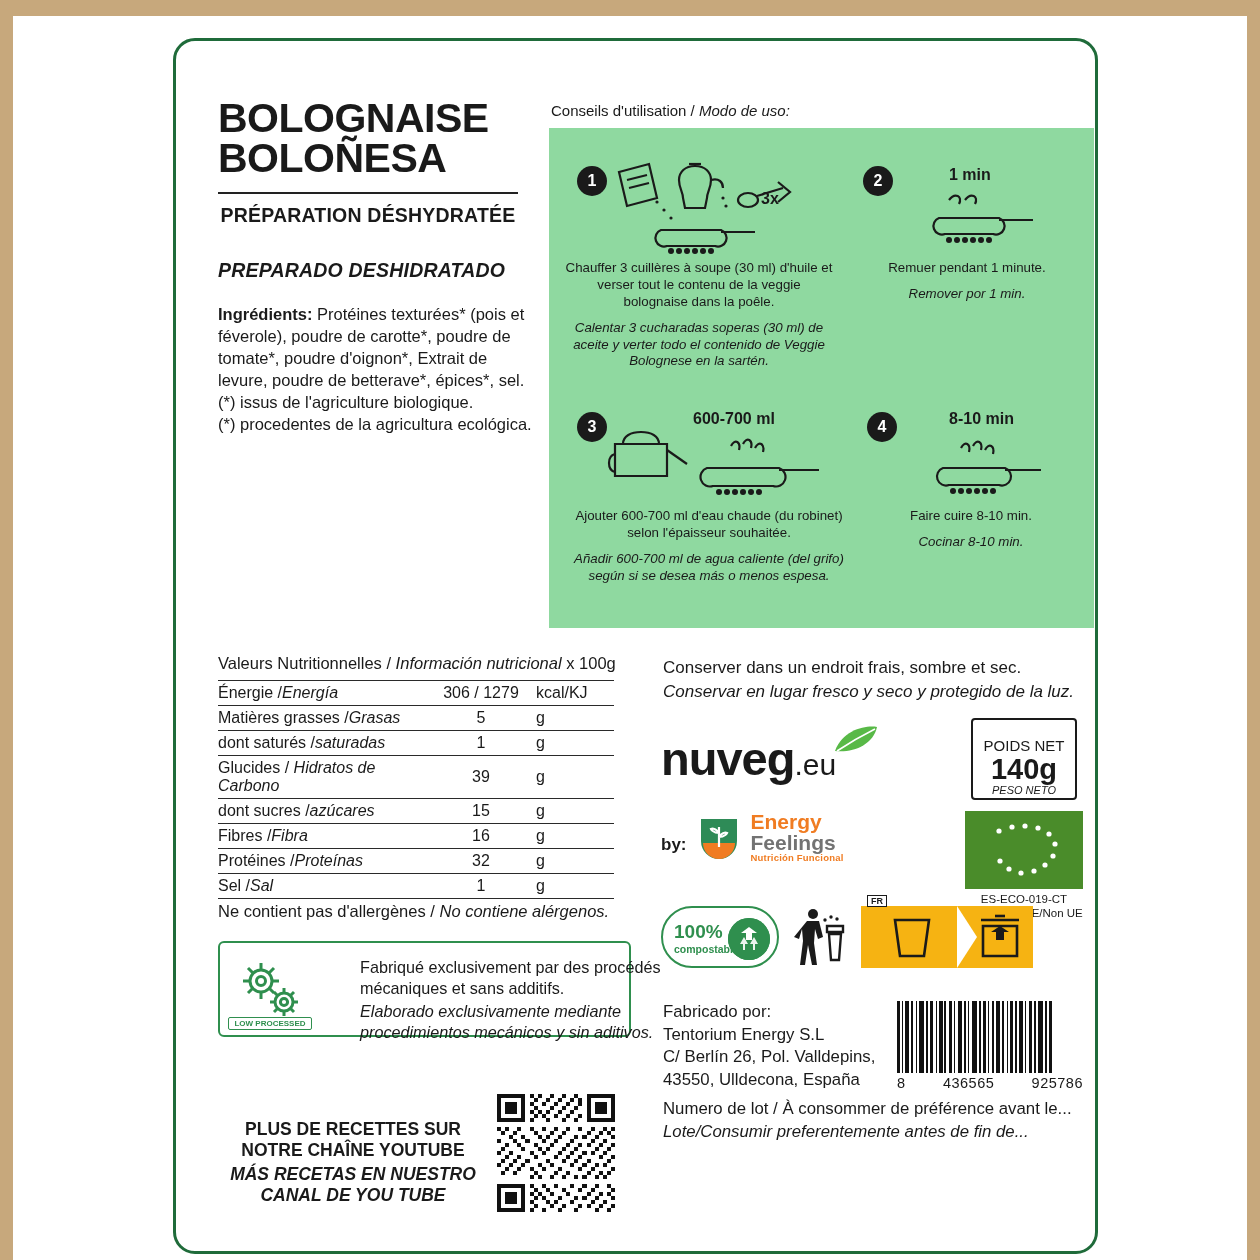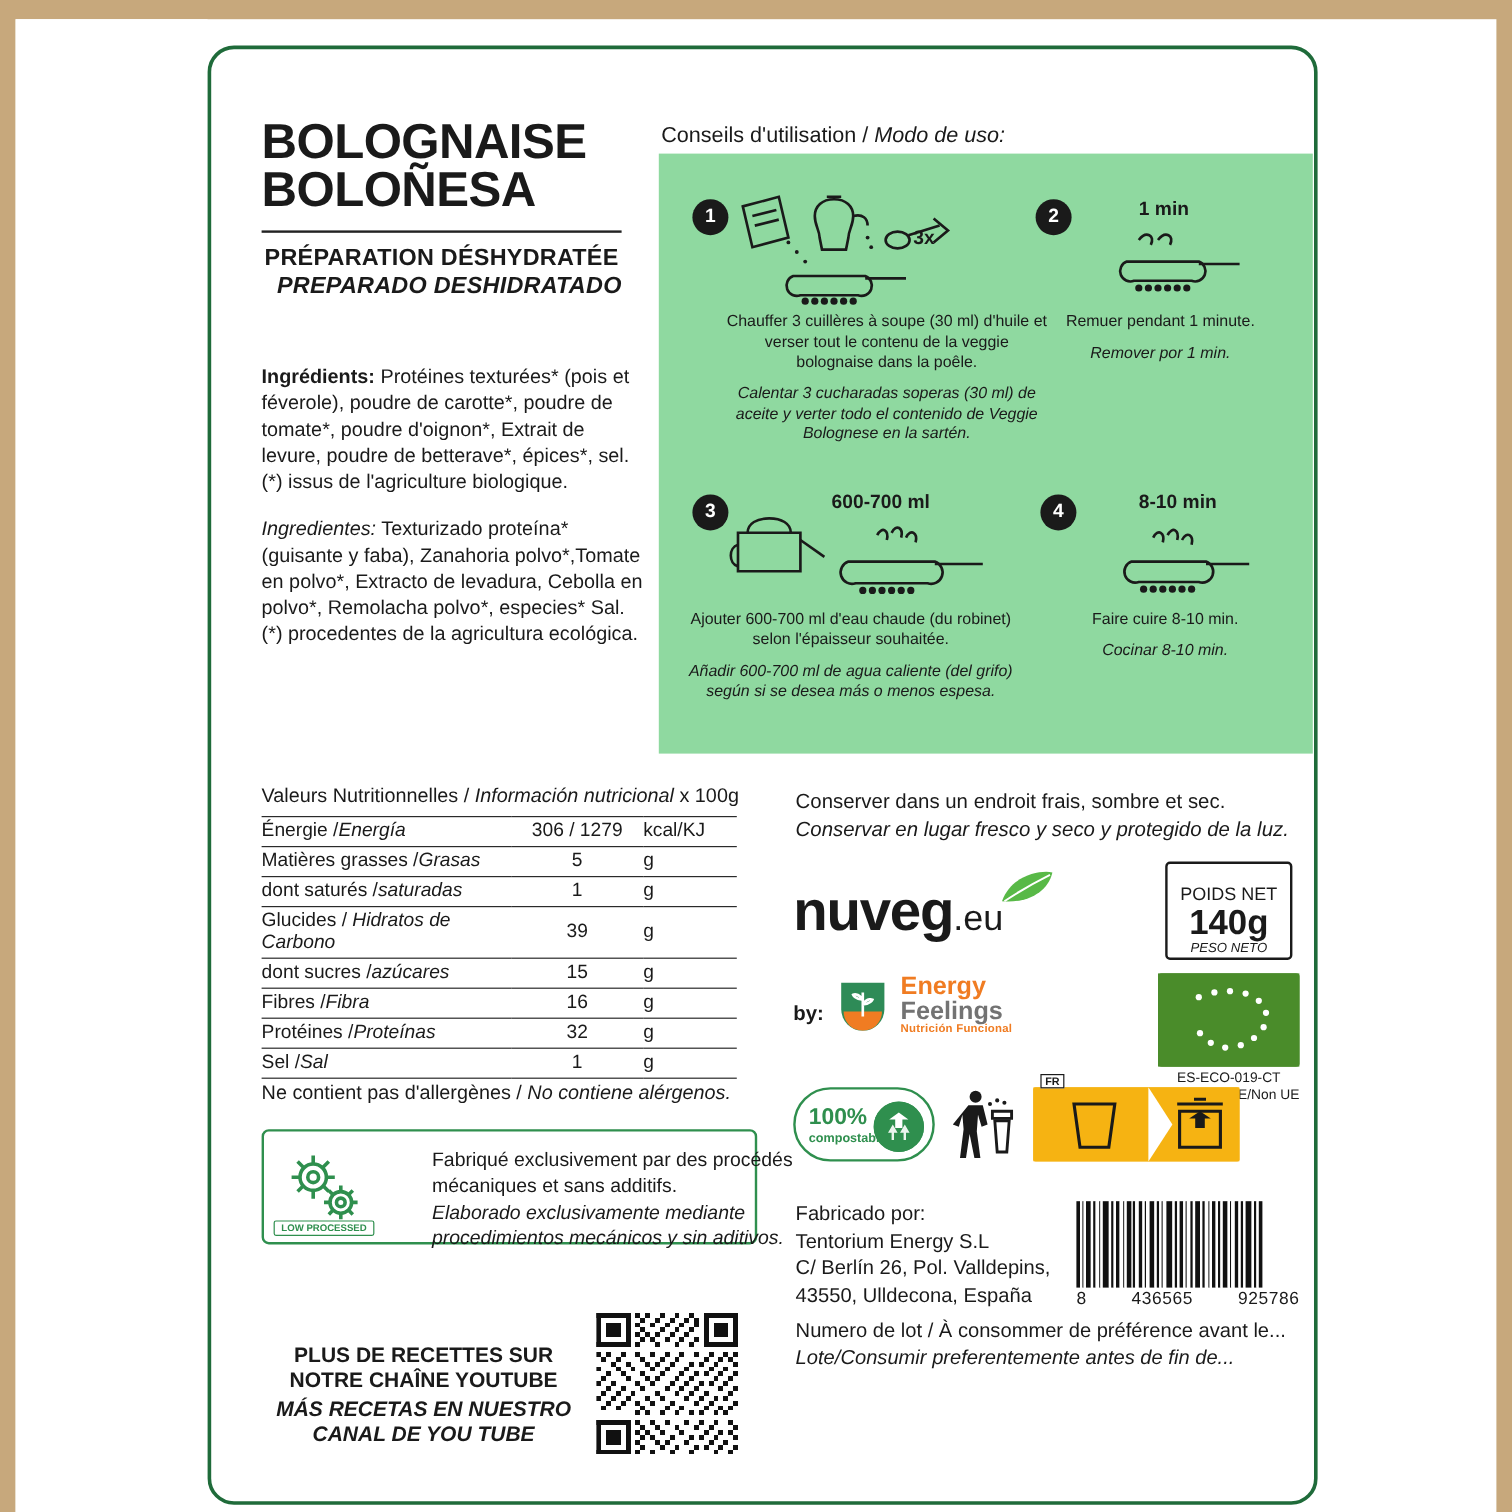--- a/index.html
+++ b/index.html
@@ -32,30 +32,30 @@
   }
 
   
   .title-block { position:absolute; left:205px; top:82px; width:310px; }
   .title {
     font-weight:bold; font-size:41px; line-height:0.98; letter-spacing:-0.5px;
   }
   .title .l2 { display:block; }
   .title-rule { margin:14px 0 10px 0; height:2px; background:#222; width:300px; }
   .subtitle1 { font-weight:bold; font-size:19.5px; letter-spacing:0.2px; text-align:center; width:300px;}
-  .subtitle2 { font-style:italic; font-weight:bold; font-size:19.5px; letter-spacing:0.2px; text-align:right; width:300px;}
+  .subtitle2 { font-style:italic; font-weight:bold; font-size:19.5px; letter-spacing:0.2px; text-align:left; width:300px;margin-top:32px;}
 
   .ingr { position:absolute; left:205px; top:288px; width:318px; font-size:16.5px; line-height:1.33; }
   .ingr b { font-weight:bold; }
   .ingr .blk2 { margin-top:17px; font-style:italic; }
   .ingr .blk2 .norm { font-style:normal; }
   .ingr .note { font-style:normal; }
 
   
-  .usage-head { position:absolute; left:538px; top:86px; font-size:18px; }
+  .usage-head { position:absolute; left:538px; top:86px; font-size:15px; }
   .usage-head .es { font-style:italic; }
   .usage-panel {
     position:absolute; left:536px; top:112px; width:545px; height:500px;
     background:#8fd9a0;
   }
   .step { position:absolute; }
   .badge {
     width:30px; height:30px; border-radius:50%;
     background:#1a1a1a; color:#fff; font-size:16px; font-weight:bold;
     display:flex; align-items:center; justify-content:center;
@@ -160,23 +160,20 @@
     <div class="title-rule"></div>
     <div class="subtitle1">PRÉPARATION DÉSHYDRATÉE</div>
     <div class="subtitle2">PREPARADO DESHIDRATADO</div>
   </div>
 
   <div class="ingr">
     <div>
       <b>Ingrédients:</b><span> Protéines texturées* (pois et féverole), poudre de carotte*, poudre de tomate*, poudre d'oignon*, Extrait de levure, poudre de betterave*, épices*, sel.</span>
     </div>
     <div class="note">(*) issus de l'agriculture biologique.</div>
-    <div class="blk2">
-      <span>Ingredientes:</span><span class="norm"> Texturizado proteína* (guisante y faba), Zanahoria polvo*,Tomate en polvo*, Extracto de levadura, Cebolla en polvo*, Remolacha polvo*, especies* Sal.</span>
-    </div>
     <div class="note">(*) procedentes de la agricultura ecológica.</div>
   </div>
 
   <div class="usage-head">
     <span>Conseils d'utilisation /</span><span class="es"> Modo de uso:</span>
   </div>
 
   <div class="usage-panel">
 
     <div class="step" style="left:16px; top:24px; width:270px;">
@@ -209,21 +206,21 @@
             <circle cx="106" cy="99" r="3"></circle>
               <circle cx="114" cy="99" r="3"></circle>
             <circle cx="122" cy="99" r="3"></circle>
               <circle cx="130" cy="99" r="3"></circle>
             <circle cx="138" cy="99" r="3"></circle>
               <circle cx="146" cy="99" r="3"></circle>
           </g>
         </svg>
         <div class="big-lbl" style="position:absolute; left:196px; top:38px;">3x</div>
       </div>
-      <div class="step-txt" style="width:268px;margin-left:40px;">
+      <div class="step-txt" style="width:268px;">
         <span>Chauffer 3 cuillères à soupe (30 ml) d'huile et verser tout le contenu de la veggie bolognaise dans la poêle.</span>
         <span class="es">Calentar 3 cucharadas soperas  (30 ml) de aceite y verter todo el contenido de Veggie Bolognese en la sartén.</span>
       </div>
     </div>
 
     <div class="step" style="left:304px; top:24px; width:230px;">
       <div style="position:relative; height:108px;">
         <div class="badge" style="position:absolute; left:10px; top:14px;">2</div>
         <div class="big-lbl" style="position:absolute; left:96px; top:14px;">1 min</div>
         <svg width="200" height="108" viewBox="0 0 200 108" style="position:absolute; left:30px; top:0;">

